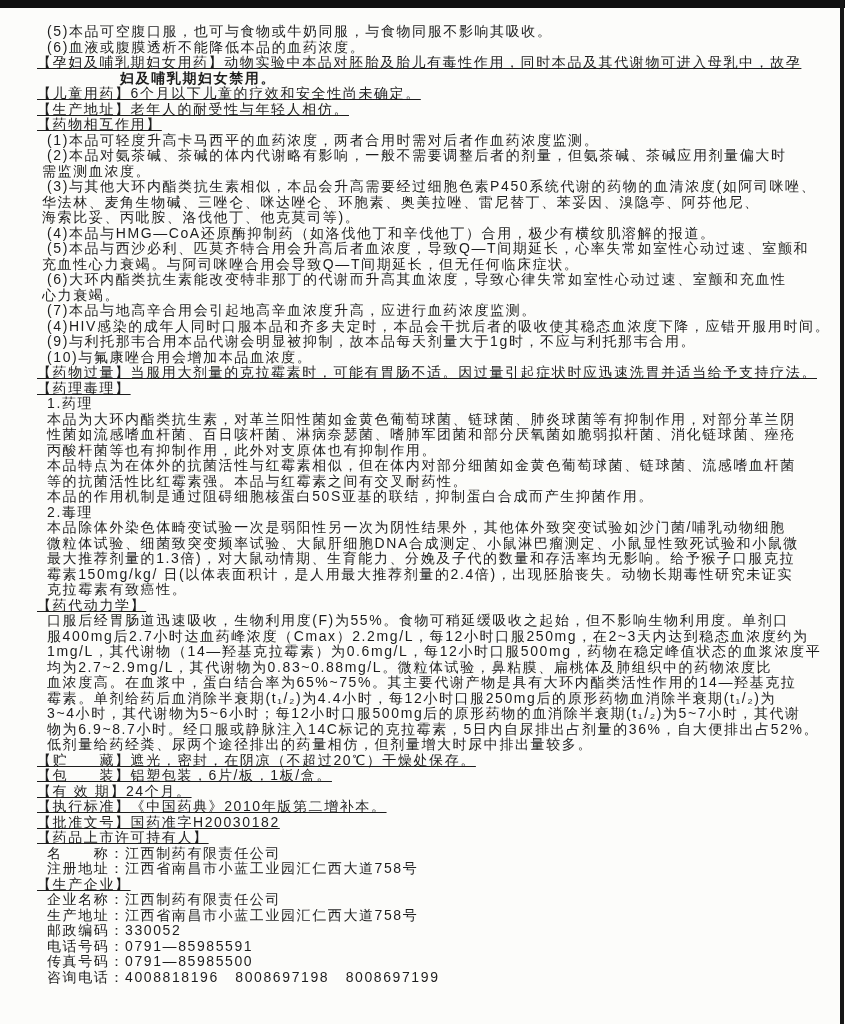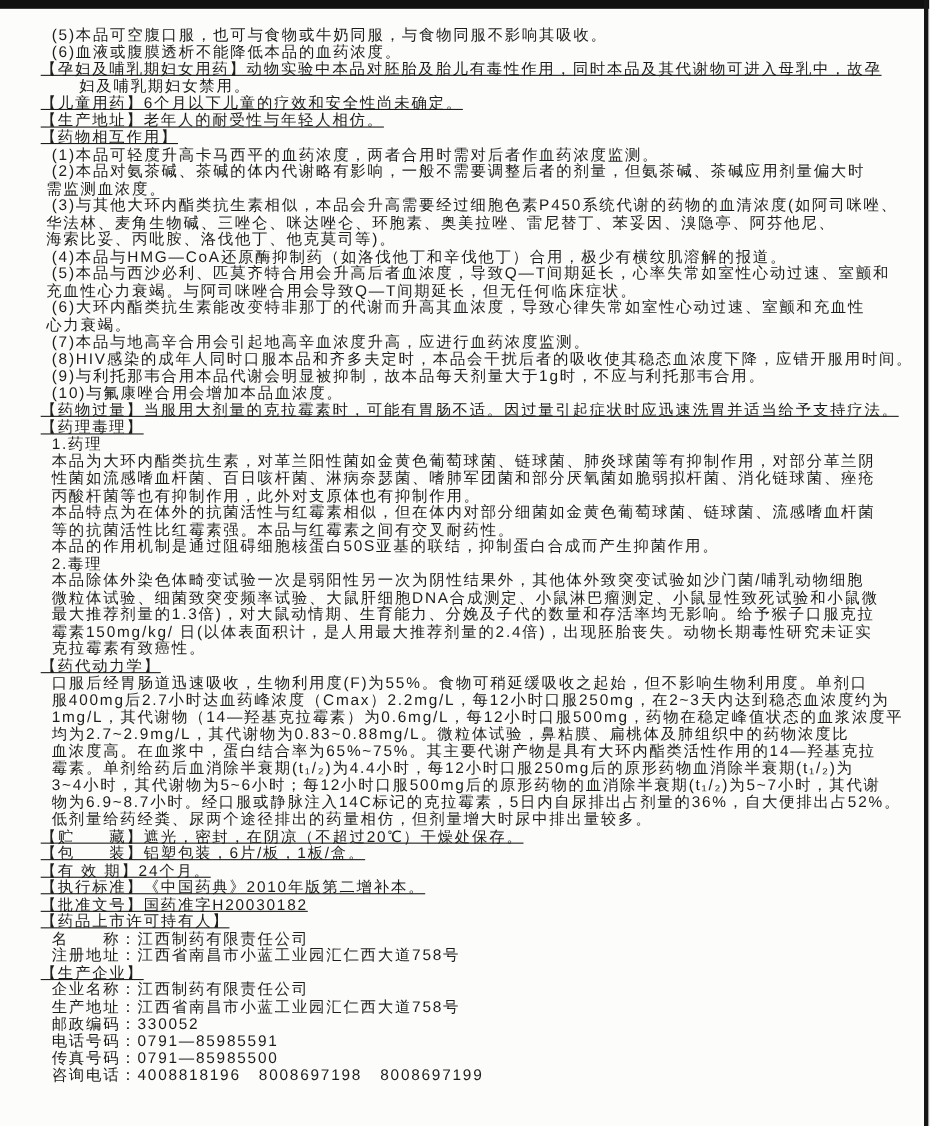--- a/index.html
+++ b/index.html
@@ -30,21 +30,21 @@
     width: 845px;
     color: #1d1d1d;
     font-size: 14px;
     line-height: 15.5px;
     letter-spacing: 1.6px;
   }
   .line { white-space: pre; }
   .ind-0 { padding-left: 37px; text-decoration: underline; }   
   .ind-1 { padding-left: 47px; }   
   .ind-2 { padding-left: 42px; }   
-  .ind-3 { padding-left: 72px; }  
+  .ind-3 { padding-left: 120px; font-weight: bold; }  
 </style>
 </head>
 <body>
 
 <div class="page">
   <div class="scan-bar-top"></div>
   <div class="scan-line-right"></div>
   <div class="doc">
       <div class="line ind-1">(5)本品可空腹口服，也可与食物或牛奶同服，与食物同服不影响其吸收。</div>
       <div class="line ind-1">(6)血液或腹膜透析不能降低本品的血药浓度。</div>
@@ -58,21 +58,21 @@
       <div class="line ind-2">需监测血浓度。</div>
       <div class="line ind-1">(3)与其他大环内酯类抗生素相似，本品会升高需要经过细胞色素P450系统代谢的药物的血清浓度(如阿司咪唑、</div>
       <div class="line ind-2">华法林、麦角生物碱、三唑仑、咪达唑仑、环胞素、奥美拉唑、雷尼替丁、苯妥因、溴隐亭、阿芬他尼、</div>
       <div class="line ind-2">海索比妥、丙吡胺、洛伐他丁、他克莫司等)。</div>
       <div class="line ind-1">(4)本品与HMG—CoA还原酶抑制药（如洛伐他丁和辛伐他丁）合用，极少有横纹肌溶解的报道。</div>
       <div class="line ind-1">(5)本品与西沙必利、匹莫齐特合用会升高后者血浓度，导致Q—T间期延长，心率失常如室性心动过速、室颤和</div>
       <div class="line ind-2">充血性心力衰竭。与阿司咪唑合用会导致Q—T间期延长，但无任何临床症状。</div>
       <div class="line ind-1">(6)大环内酯类抗生素能改变特非那丁的代谢而升高其血浓度，导致心律失常如室性心动过速、室颤和充血性</div>
       <div class="line ind-2">心力衰竭。</div>
       <div class="line ind-1">(7)本品与地高辛合用会引起地高辛血浓度升高，应进行血药浓度监测。</div>
-      <div class="line ind-1">(8)HIV感染的成年人同时口服本品和齐多夫定时，本品会干扰后者的吸收使其稳态血浓度下降，应错开服用时间。</div>
+      <div class="line ind-1">(4)HIV感染的成年人同时口服本品和齐多夫定时，本品会干扰后者的吸收使其稳态血浓度下降，应错开服用时间。</div>
       <div class="line ind-1">(9)与利托那韦合用本品代谢会明显被抑制，故本品每天剂量大于1g时，不应与利托那韦合用。</div>
       <div class="line ind-1">(10)与氟康唑合用会增加本品血浓度。</div>
       <div class="line ind-0">【药物过量】当服用大剂量的克拉霉素时，可能有胃肠不适。因过量引起症状时应迅速洗胃并适当给予支持疗法。</div>
       <div class="line ind-0">【药理毒理】</div>
       <div class="line ind-1">1.药理</div>
       <div class="line ind-1">本品为大环内酯类抗生素，对革兰阳性菌如金黄色葡萄球菌、链球菌、肺炎球菌等有抑制作用，对部分革兰阴</div>
       <div class="line ind-1">性菌如流感嗜血杆菌、百日咳杆菌、淋病奈瑟菌、嗜肺军团菌和部分厌氧菌如脆弱拟杆菌、消化链球菌、痤疮</div>
       <div class="line ind-1">丙酸杆菌等也有抑制作用，此外对支原体也有抑制作用。</div>
       <div class="line ind-1">本品特点为在体外的抗菌活性与红霉素相似，但在体内对部分细菌如金黄色葡萄球菌、链球菌、流感嗜血杆菌</div>
       <div class="line ind-1">等的抗菌活性比红霉素强。本品与红霉素之间有交叉耐药性。</div>

